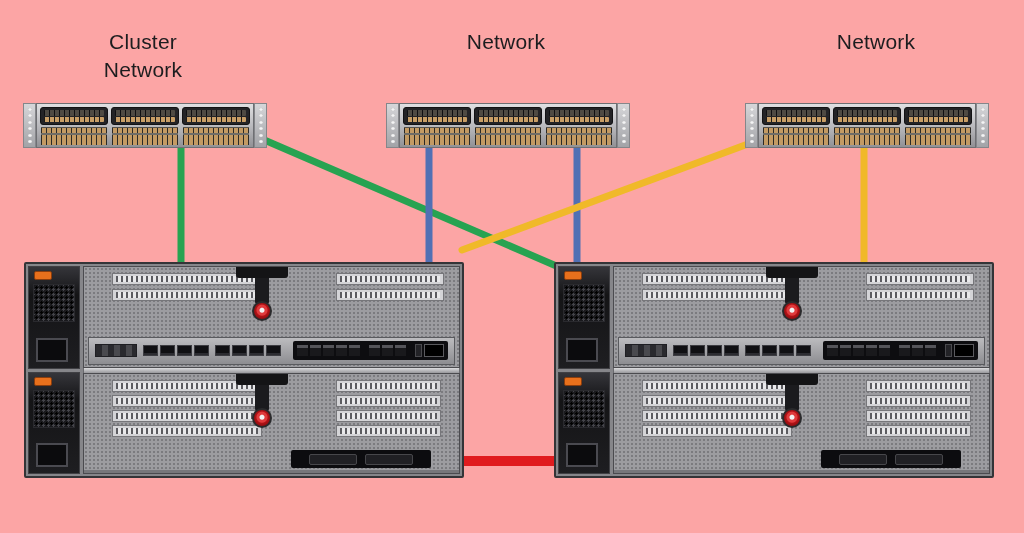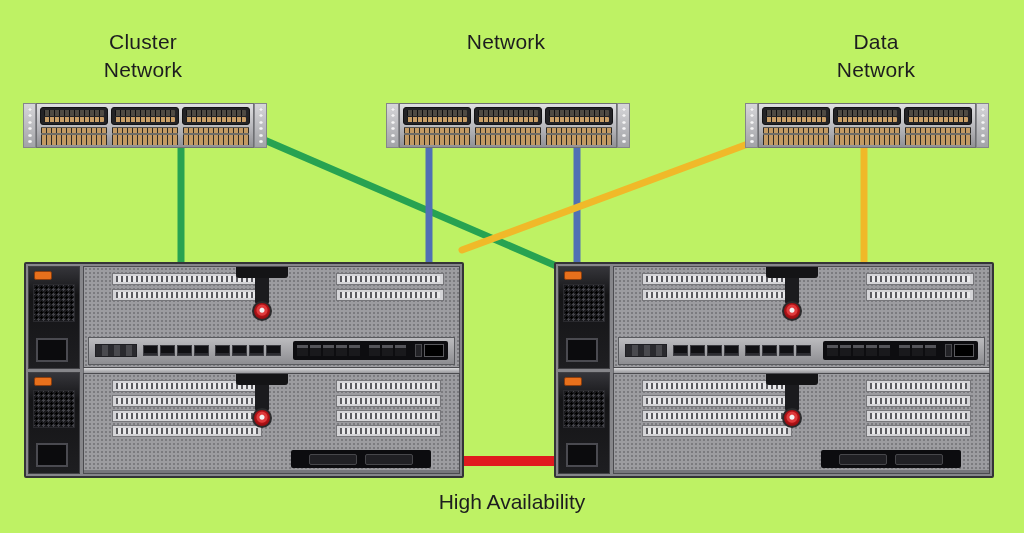--- a/index.html
+++ b/index.html
@@ -1,16 +1,16 @@
 <!DOCTYPE html>
 <html><head>
 <meta charset="utf-8">
 <style>
   html,body{margin:0;padding:0;background:#ffffff;}
-  .canvas{position:relative;width:1024px;height:533px;background:#bef264;overflow:hidden;
+  .canvas{position:relative;width:1024px;height:533px;background:#fca5a5;overflow:hidden;
           font-family:"Liberation Sans", sans-serif;}
 
   
   .net-label{position:absolute;width:220px;text-align:center;font-size:21px;line-height:28px;
              color:#1d1d1f;letter-spacing:0.2px;}
   .net-label span{display:block;}
   #lbl-cluster{left:33px;top:28px;}
   #lbl-mgmt{left:396px;top:28px;}
   #lbl-data{left:766px;top:28px;}
   .ha-label{position:absolute;left:402px;top:490px;width:220px;text-align:center;
@@ -102,24 +102,22 @@
 <div class="canvas">
 
   <div class="net-label" id="lbl-cluster">
     <span>Cluster</span>
     <span>Network</span>
   </div>
   <div class="net-label" id="lbl-mgmt">
     <span>Network</span>
   </div>
   <div class="net-label" id="lbl-data">
-    <span>Data</span>
     <span>Network</span>
   </div>
-  <div class="ha-label">High Availability</div>
 
   <svg class="cables" width="1024" height="533" viewBox="0 0 1024 533">
     <line x1="181" y1="138" x2="181" y2="264" stroke-width="7" stroke-linecap="round" stroke="#27a351"></line>
     <line x1="262" y1="139" x2="561" y2="268" stroke-width="7" stroke-linecap="round" stroke="#27a351"></line>
     <line x1="429" y1="140" x2="429" y2="264" stroke-width="7" stroke-linecap="round" stroke="#5070b4"></line>
     <line x1="577" y1="140" x2="577" y2="268" stroke-width="7" stroke-linecap="round" stroke="#5070b4"></line>
     <line x1="756" y1="141" x2="462" y2="250" stroke-width="7" stroke-linecap="round" stroke="#f0b929"></line>
     <line x1="864" y1="141" x2="864" y2="268" stroke-width="7" stroke-linecap="round" stroke="#f0b929"></line>
     <line x1="459" y1="461" x2="557" y2="461" stroke-width="10" stroke-linecap="butt" stroke="#e01b1e"></line>
   </svg>

